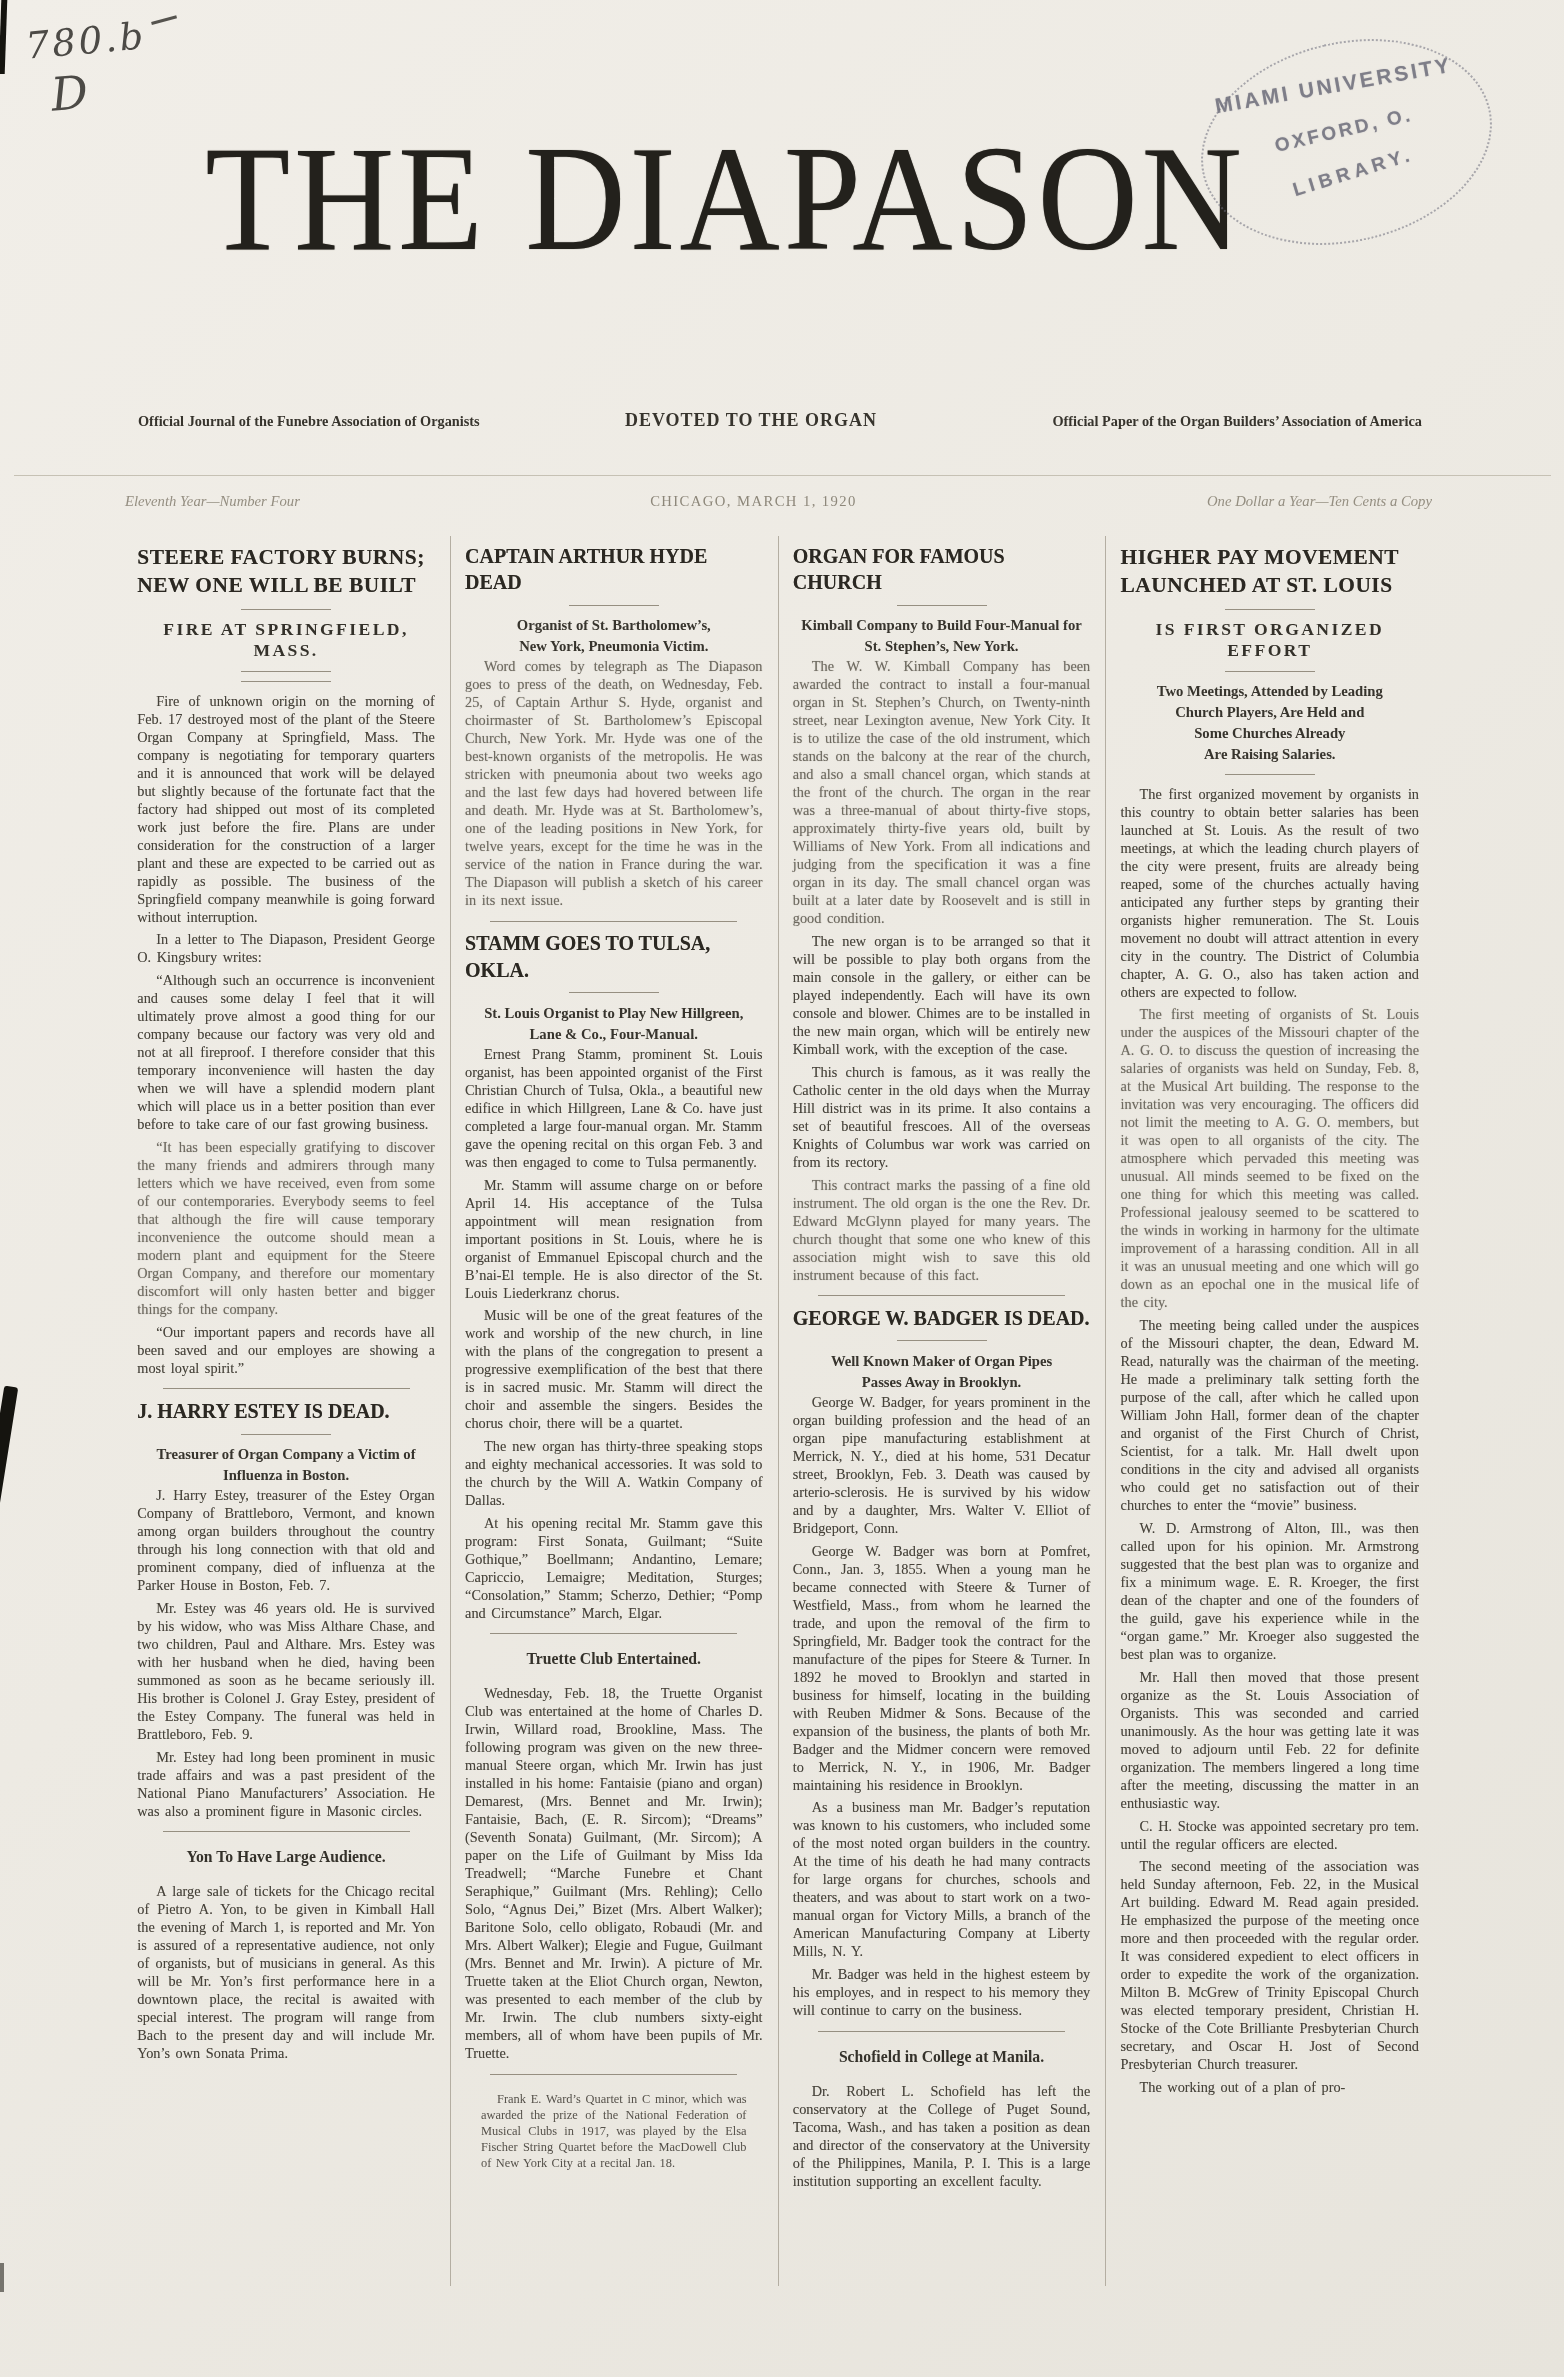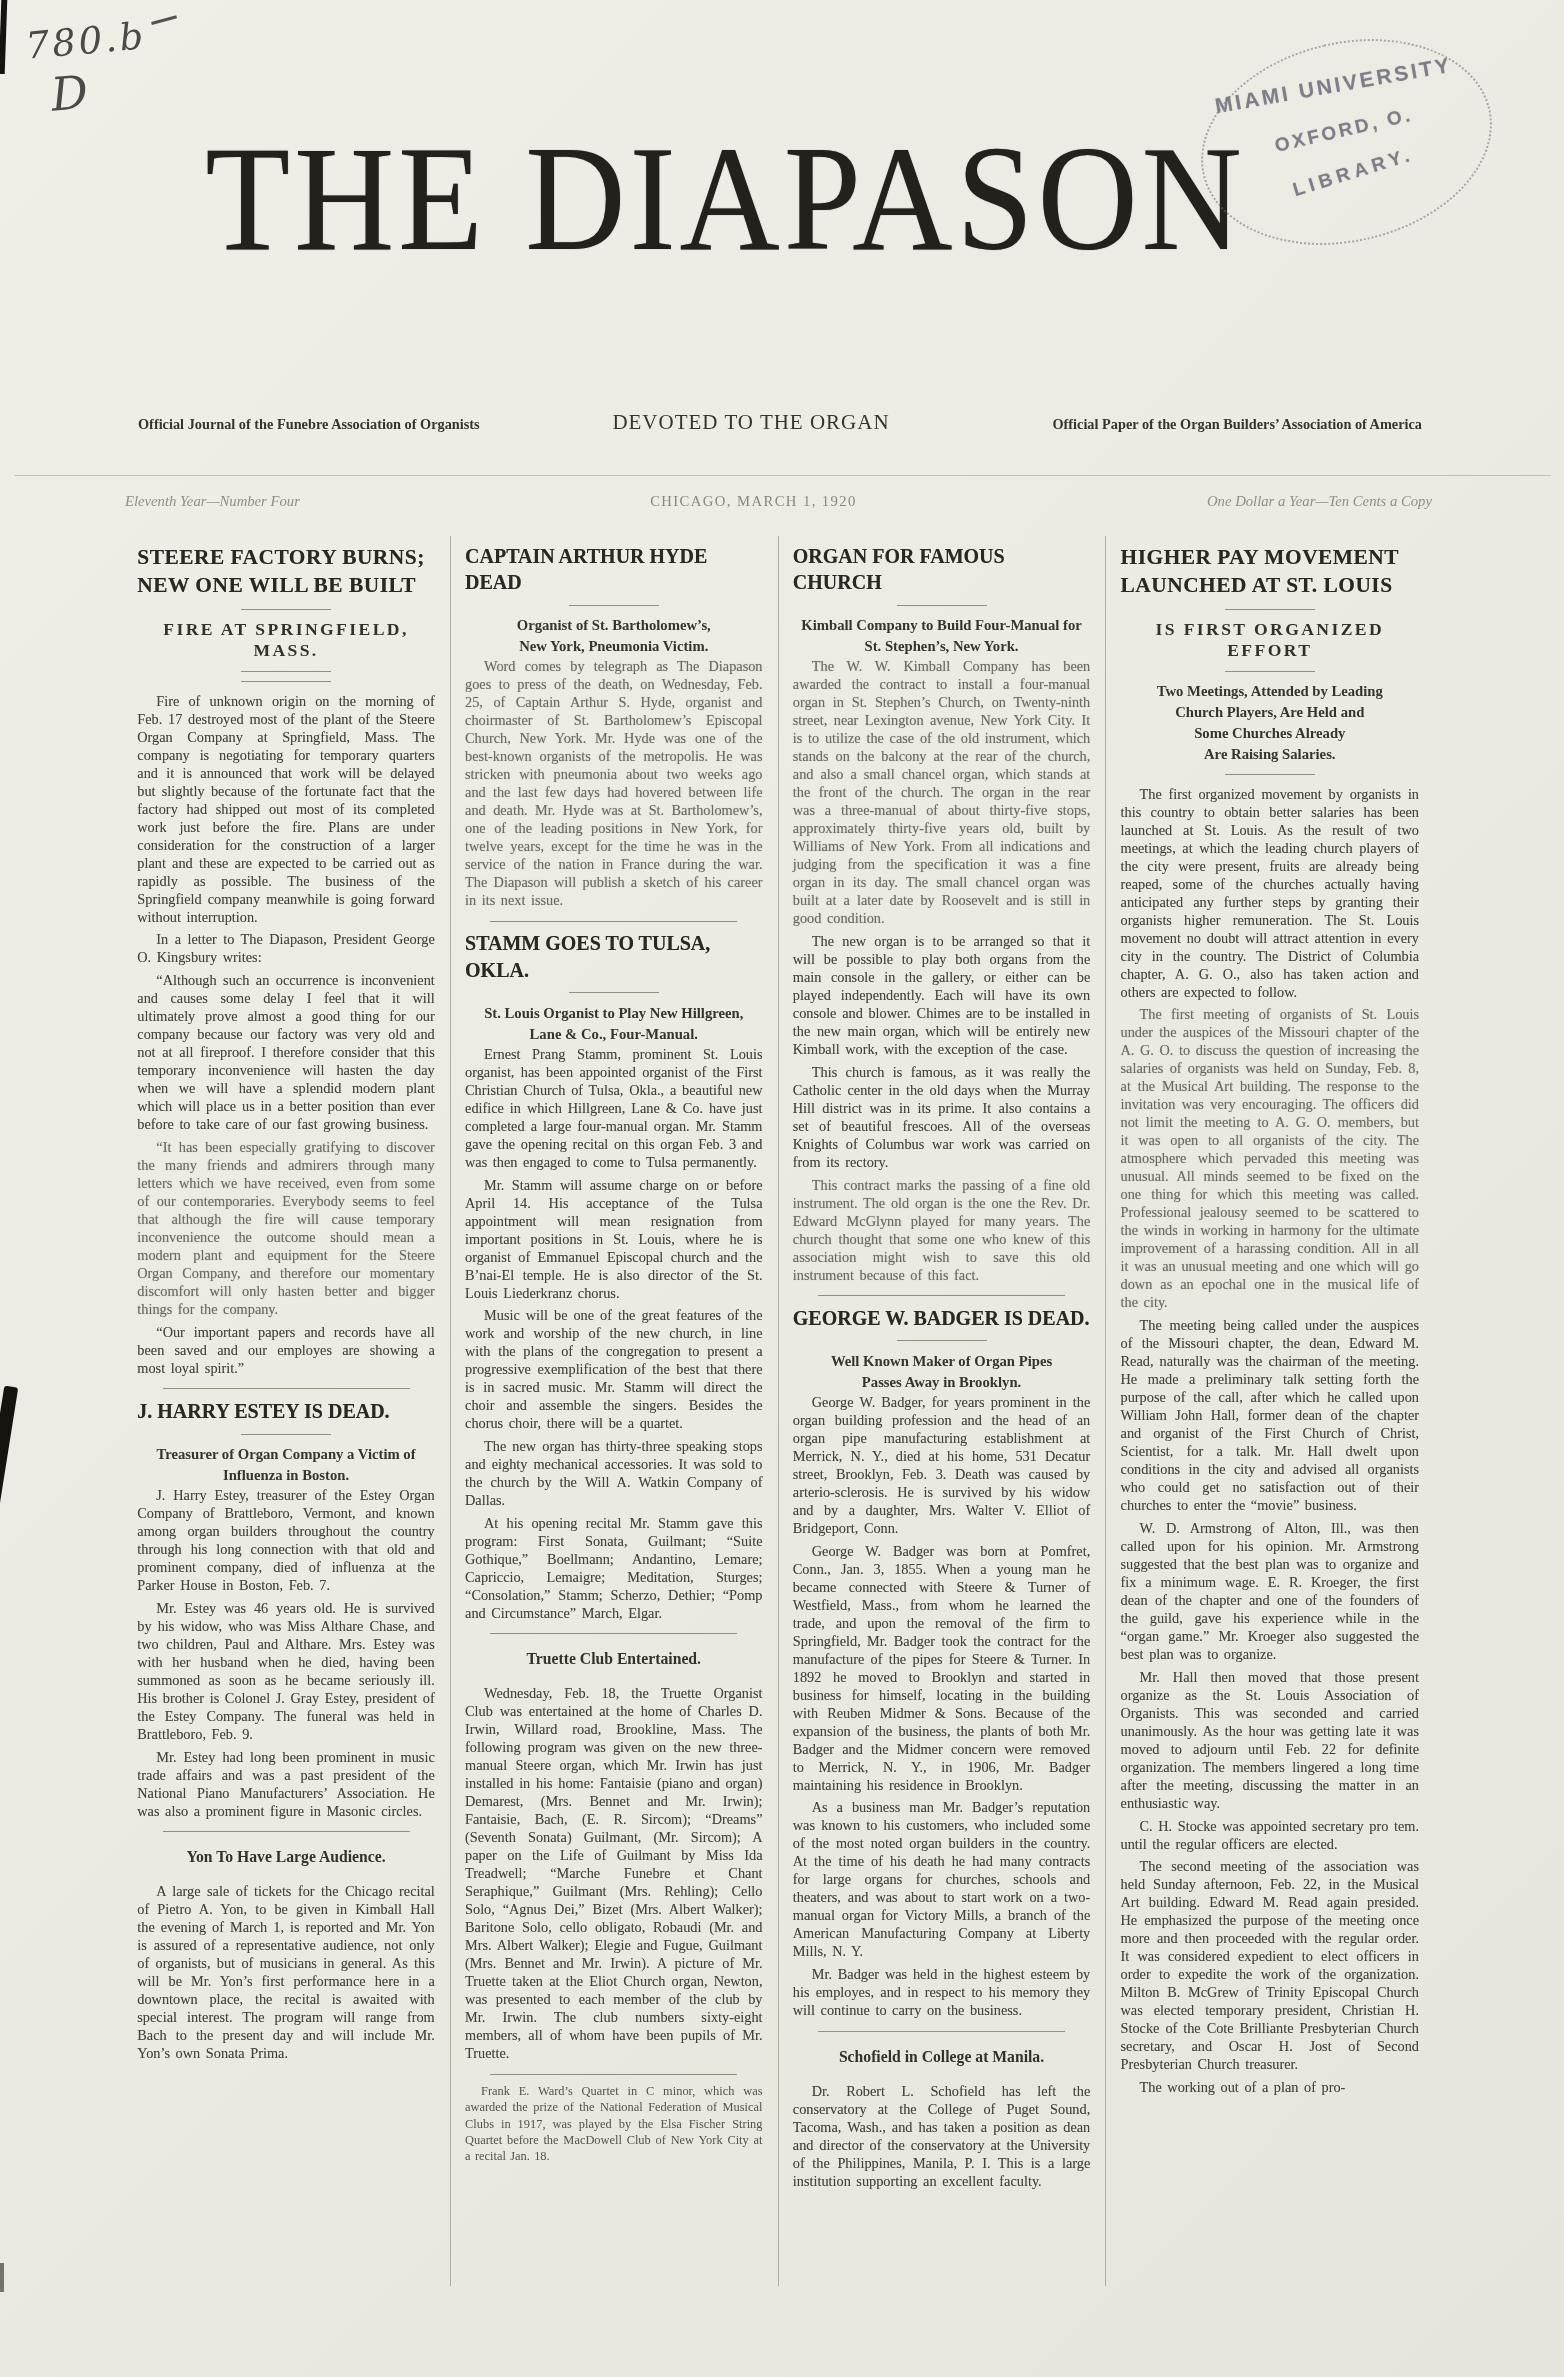--- a/index.html
+++ b/index.html
@@ -39,21 +39,21 @@
   .stamp-line{position:relative;letter-spacing:2.9px;font-weight:bold;text-shadow:0 0 1px rgba(120,120,135,.5);}
   .stamp-line1{font-size:21px;margin-top:29.5px;transform:rotate(3deg);}
   .stamp-line2{font-size:19px;margin-top:23px;}
   .stamp-line3{font-size:19px;margin-top:21px;transform:rotate(-4deg);letter-spacing:4.8px;}
   .subtitle-row{
     position:absolute;left:138px;top:410px;width:1284px;
     display:flex;align-items:baseline;justify-content:space-between;color:#37342d;
   }
   .subtitle-side{font-size:14.3px;font-weight:bold;width:456px;}
   .subtitle-side.right{text-align:right;width:514px;}
-  .subtitle-center{font-size:21px;font-weight:normal;text-align:center;letter-spacing:1px;}
+  .subtitle-center{font-size:18px;font-weight:bold;text-align:center;letter-spacing:1px;}
   .masthead-rule{position:absolute;left:14.3px;right:14.3px;top:475px;border-top:1.4px solid #c6c1b4;}
   .dateline{
     position:absolute;left:125px;top:493px;width:1307px;
     display:flex;justify-content:space-between;align-items:baseline;
     color:#948e81;font-size:14.7px;
   }
   .dateline .left,.dateline .right{font-style:italic;}
   .dateline .center{letter-spacing:1.4px;color:#8d877a;}
   
   .columns{
@@ -77,21 +77,21 @@
     color:#37342d;margin:0 2.9px;white-space:pre-line;
   }
   .minihead{font-size:15.7px;font-weight:bold;text-align:center;color:#34312a;margin:16px;}
   .para{
     font-size:14.3px;line-height:1.26;text-align:justify;margin:0 0 4.8px;
     text-indent:19px;word-spacing:.14em;color:#46423a;
     text-shadow:0 0 0.5px rgba(70,65,55,.35);
   }
   .para.faded{color:#6e6a60;text-shadow:0 0 1px rgba(110,105,95,.45);}
   .smallnote{
-    font-size:12.4px;line-height:1.3;text-align:justify;margin:0;
+    font-size:12.4px;line-height:1.3;text-align:justify;margin:16px;
     text-indent:16px;word-spacing:.1em;color:#55514a;
   }
   .sep-s{width:90px;border-top:1px solid #968f81;margin:9.5px auto;}
   .sep-m{width:247px;border-top:1px solid #968f81;margin:11.4px auto 8.6px;}
 </style>
 </head>
 <body>
 
 <div class="page">
 

